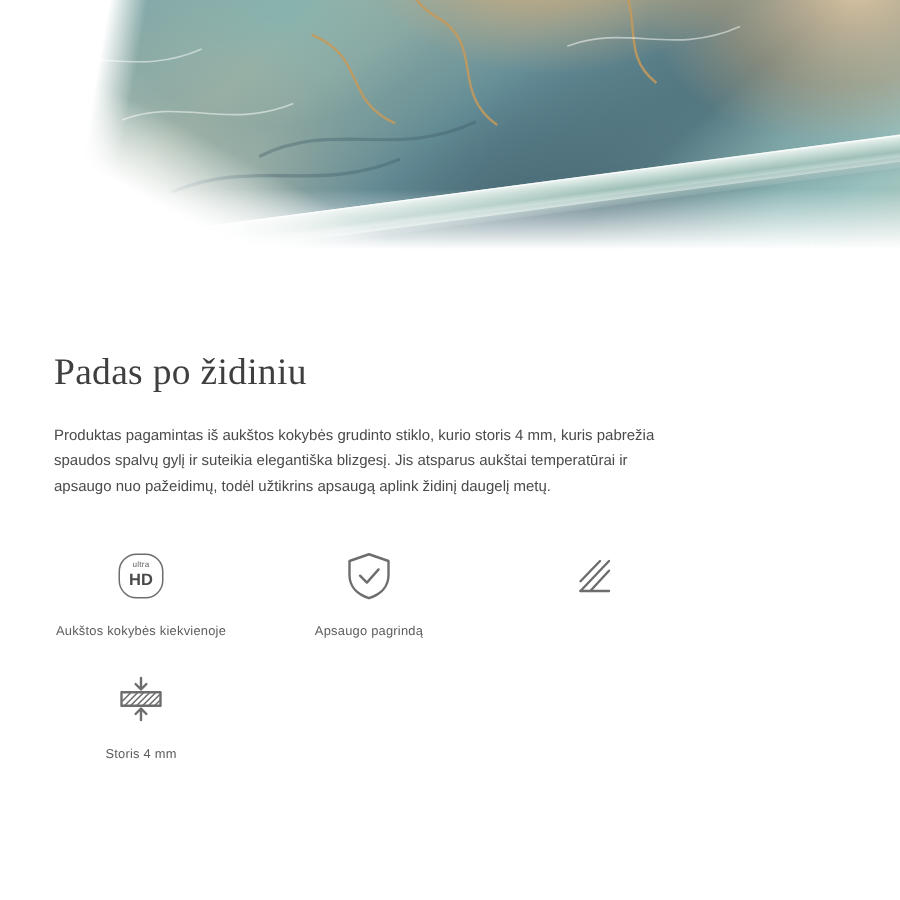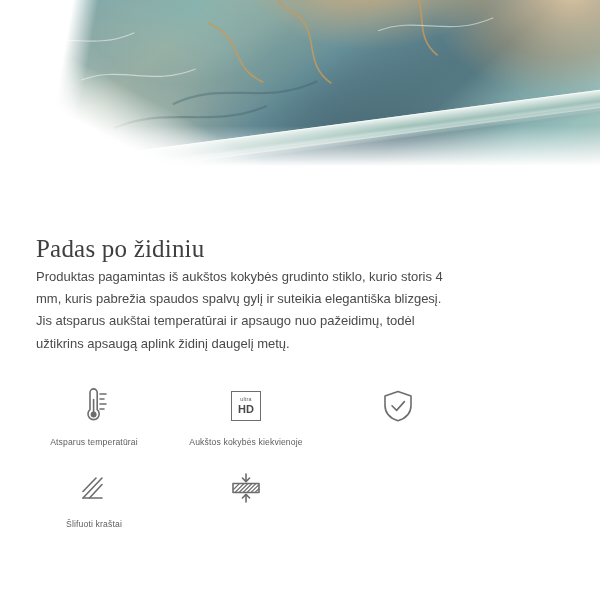--- a/index.html
+++ b/index.html
@@ -119,23 +119,23 @@
     font-family: "Liberation Serif", serif;
     font-weight: normal;
     font-size: 25px;
     line-height: 1.34;
     color: #3f3f3f;
     letter-spacing: 0.2px;
   }
   .headline .l2 { display: block; }
 
   .body-copy {
-    margin: 0 0 0 0;
+    margin: 16px 0 0 0;
     padding: 0 36px;
-    font-size: 13px;
+    font-size: 10px;
     line-height: 1.72;
     color: #4a4a4a;
     text-align: left;
   }
 
   
   .features {
     margin-top: 22px;
     padding: 0 18px;
     display: grid;
@@ -162,21 +162,21 @@
   .stroke {
     fill: none;
     stroke: #6d6d6d;
     stroke-width: 1.6;
     stroke-linecap: round;
     stroke-linejoin: round;
   }
   .ultrahd {
     width: 30px; height: 30px;
     border: 1.6px solid #6d6d6d;
-    border-radius: 0;
+    border-radius: 12px;
     display: flex;
     flex-direction: column;
     align-items: center;
     justify-content: center;
     line-height: 1;
   }
   .ultrahd .u1 { font-size: 5.4px; color: #5d5d5d; letter-spacing: .2px; }
   .ultrahd .u2 { font-size: 11px; font-weight: bold; color: #4a4a4a; margin-top: 1px; }
 </style>
 </head>
@@ -229,62 +229,51 @@
 <div class="content">
 
   <h1 class="headline">
     <span class="l1">Padas po židiniu</span>
   </h1>
 
   <p class="body-copy">Produktas pagamintas iš aukštos kokybės grudinto stiklo, kurio storis 4 mm, kuris pabrežia spaudos spalvų gylį ir suteikia elegantiška blizgesį. Jis atsparus aukštai temperatūrai ir apsaugo nuo pažeidimų, todėl užtikrins apsaugą aplink židinį daugelį metų.</p>
 
   <div class="features">
 
-    <div class="feature">
-      <div class="ic">
-        <svg width="34" height="40" viewBox="0 0 34 40">
-          <path class="stroke" d="M13 6.5a3.6 3.6 0 0 1 7.2 0v17.2a5.6 5.6 0 1 1-7.2 0z"></path>
-          <path class="stroke" d="M16.6 13.5v12.6"></path>
-          <circle cx="16.6" cy="28.6" r="3" fill="#6d6d6d" stroke="none"></circle>
-          <path class="stroke" d="M23 8h6M23 13h4M23 18h6M23 23h4"></path>
-        </svg>
-      </div>
-      <div class="cap">Atsparus temperatūrai</div>
-    </div>
 
     <div class="feature">
       <div class="ic">
         <div class="ultrahd">
           <span class="u1">ultra</span>
           <span class="u2">HD</span>
         </div>
       </div>
       <div class="cap">Aukštos kokybės kiekvienoje</div>
     </div>
 
     <div class="feature">
       <div class="ic">
         <svg width="34" height="40" viewBox="0 0 34 40">
           <path class="stroke" d="M17 5.5 30 10v9.5c0 7.6-5.4 12.8-13 15.3-7.6-2.5-13-7.7-13-15.3V10z"></path>
           <path class="stroke" d="M11 19.8 15.6 24.4 23.4 15.6"></path>
         </svg>
       </div>
+      <div class="cap">Apsaugo pagrindą</div>
     </div>
 
 
     <div class="feature">
       <div class="ic">
         <svg width="38" height="34" viewBox="0 0 38 34">
           <path class="stroke" d="M8 27 27 7"></path>
           <path class="stroke" d="M8 20.5 21 7"></path>
           <path class="stroke" d="M8 27h19"></path>
           <path class="stroke" d="M14.5 27 27 13.5"></path>
         </svg>
       </div>
-      <div class="cap">Šlifuoti kraštai</div>
     </div>
 
     <div class="feature">
       <div class="ic">
         <svg width="38" height="36" viewBox="0 0 38 36">
           <path class="stroke" d="M19 4v7"></path>
           <path class="stroke" d="M15.4 8 19 11.6 22.6 8"></path>
           <path class="stroke" d="M19 32v-7"></path>
           <path class="stroke" d="M15.4 28 19 24.4 22.6 28"></path>
           <rect class="stroke" x="6" y="13.5" width="26" height="9"></rect>
@@ -292,16 +281,17 @@
             <path d="M8 22.5 17 13.5"></path>
             <path d="M12 22.5 21 13.5"></path>
             <path d="M16 22.5 25 13.5"></path>
             <path d="M20 22.5 29 13.5"></path>
             <path d="M24 22.5 31.5 15"></path>
             <path d="M28 22.5 32 18.5"></path>
             <path d="M6.5 19.5 12.5 13.5"></path>
           </g>
         </svg>
       </div>
+      <div class="cap">Storis 4 mm</div>
     </div>
 
   </div>
 </div>
 
 </body></html>

